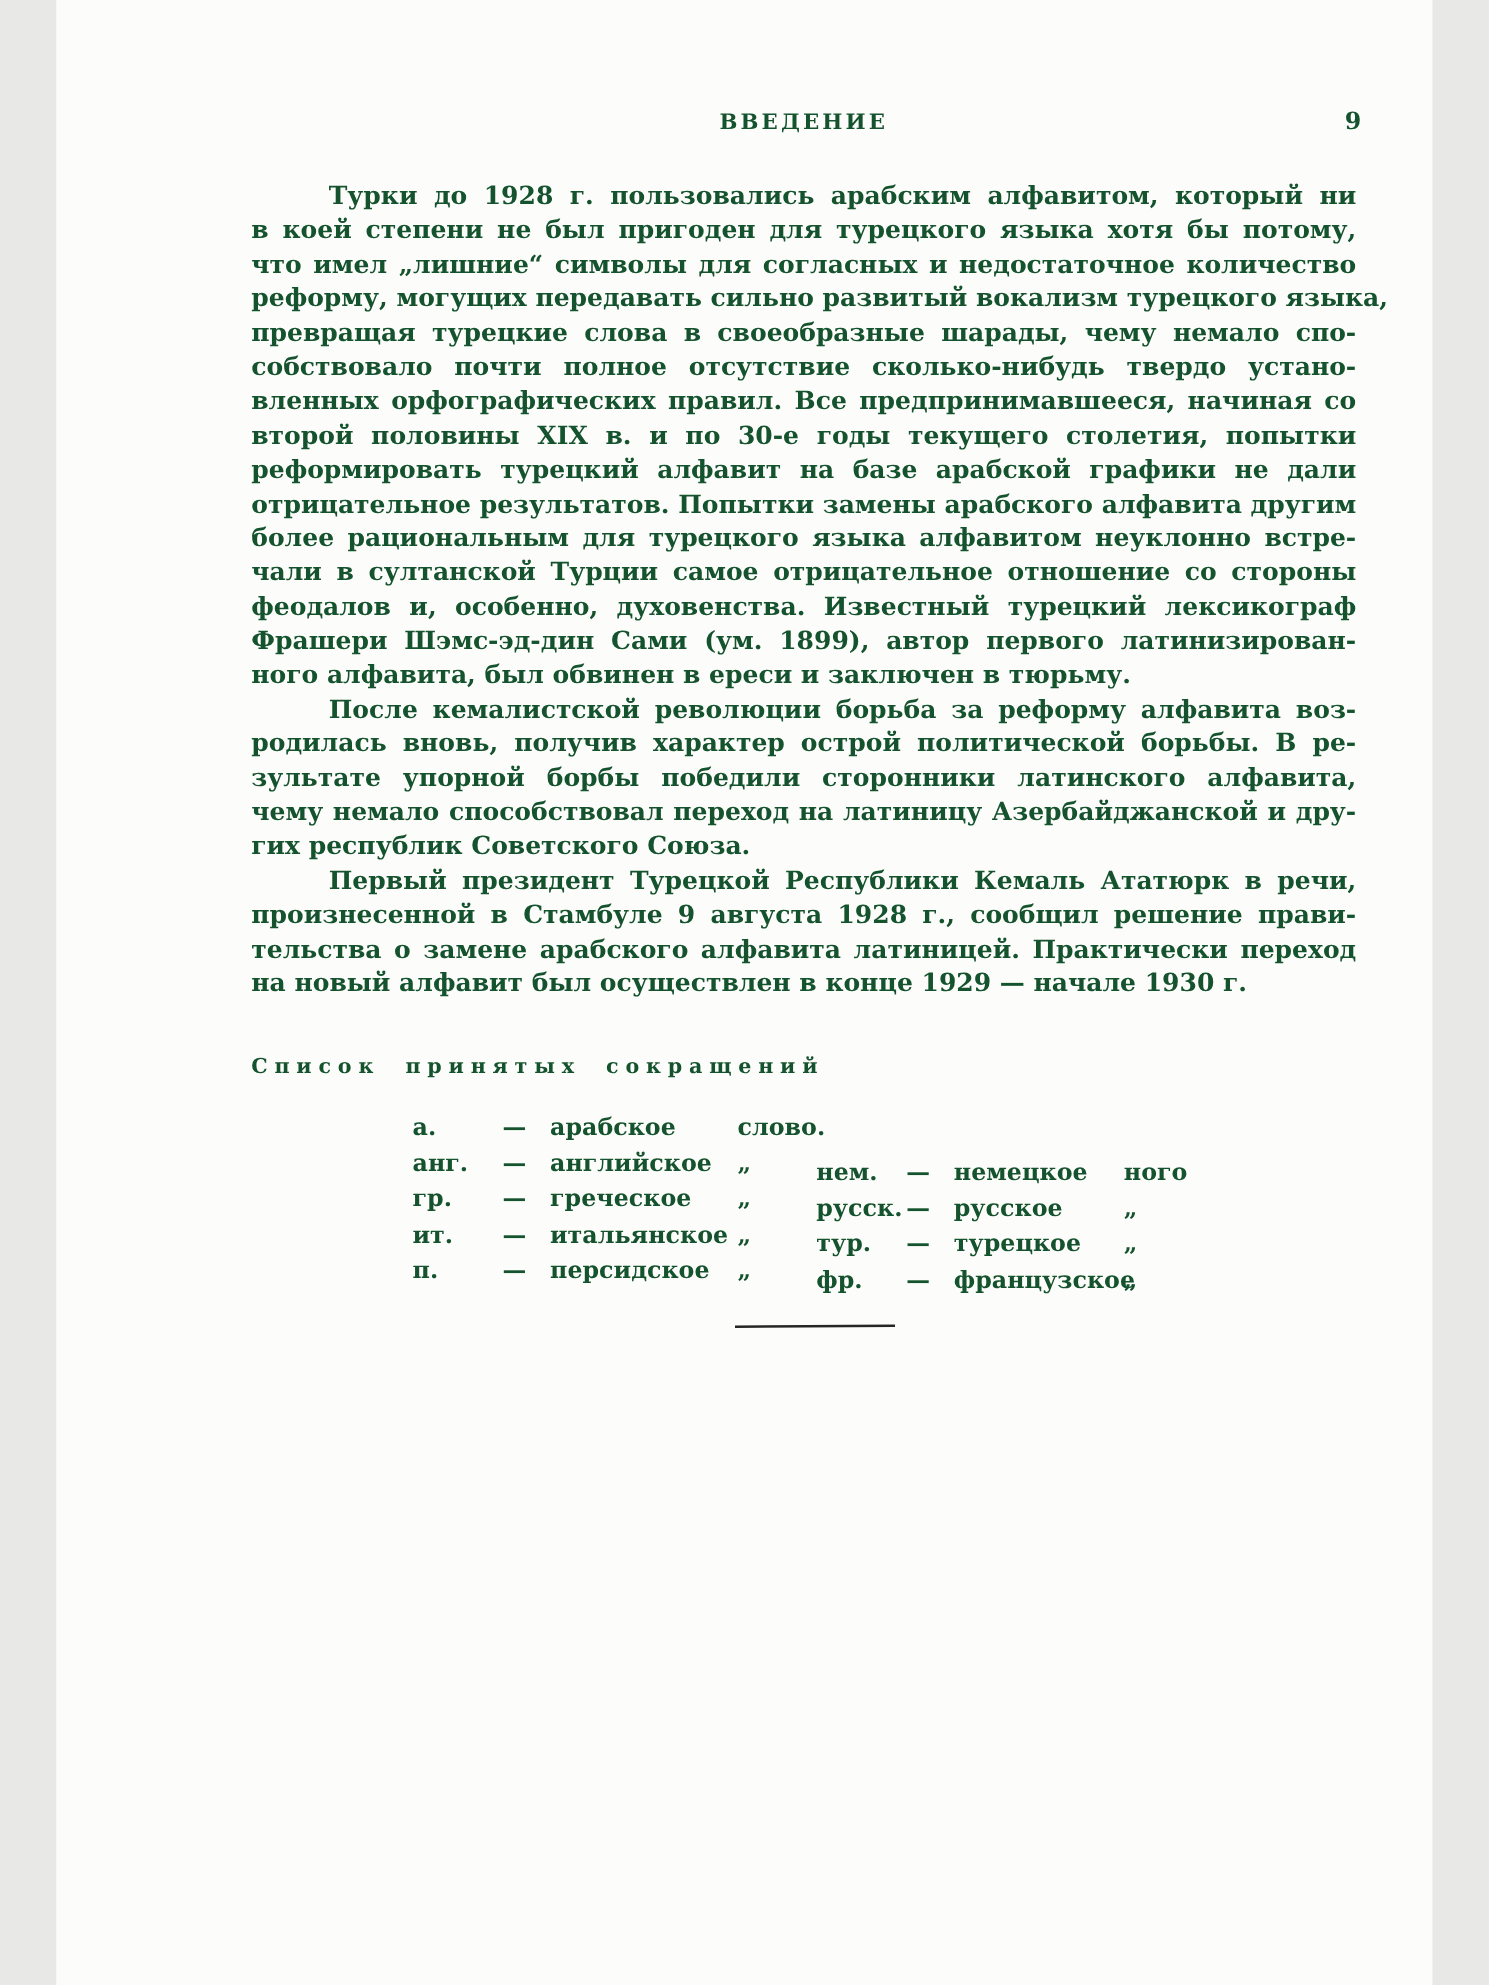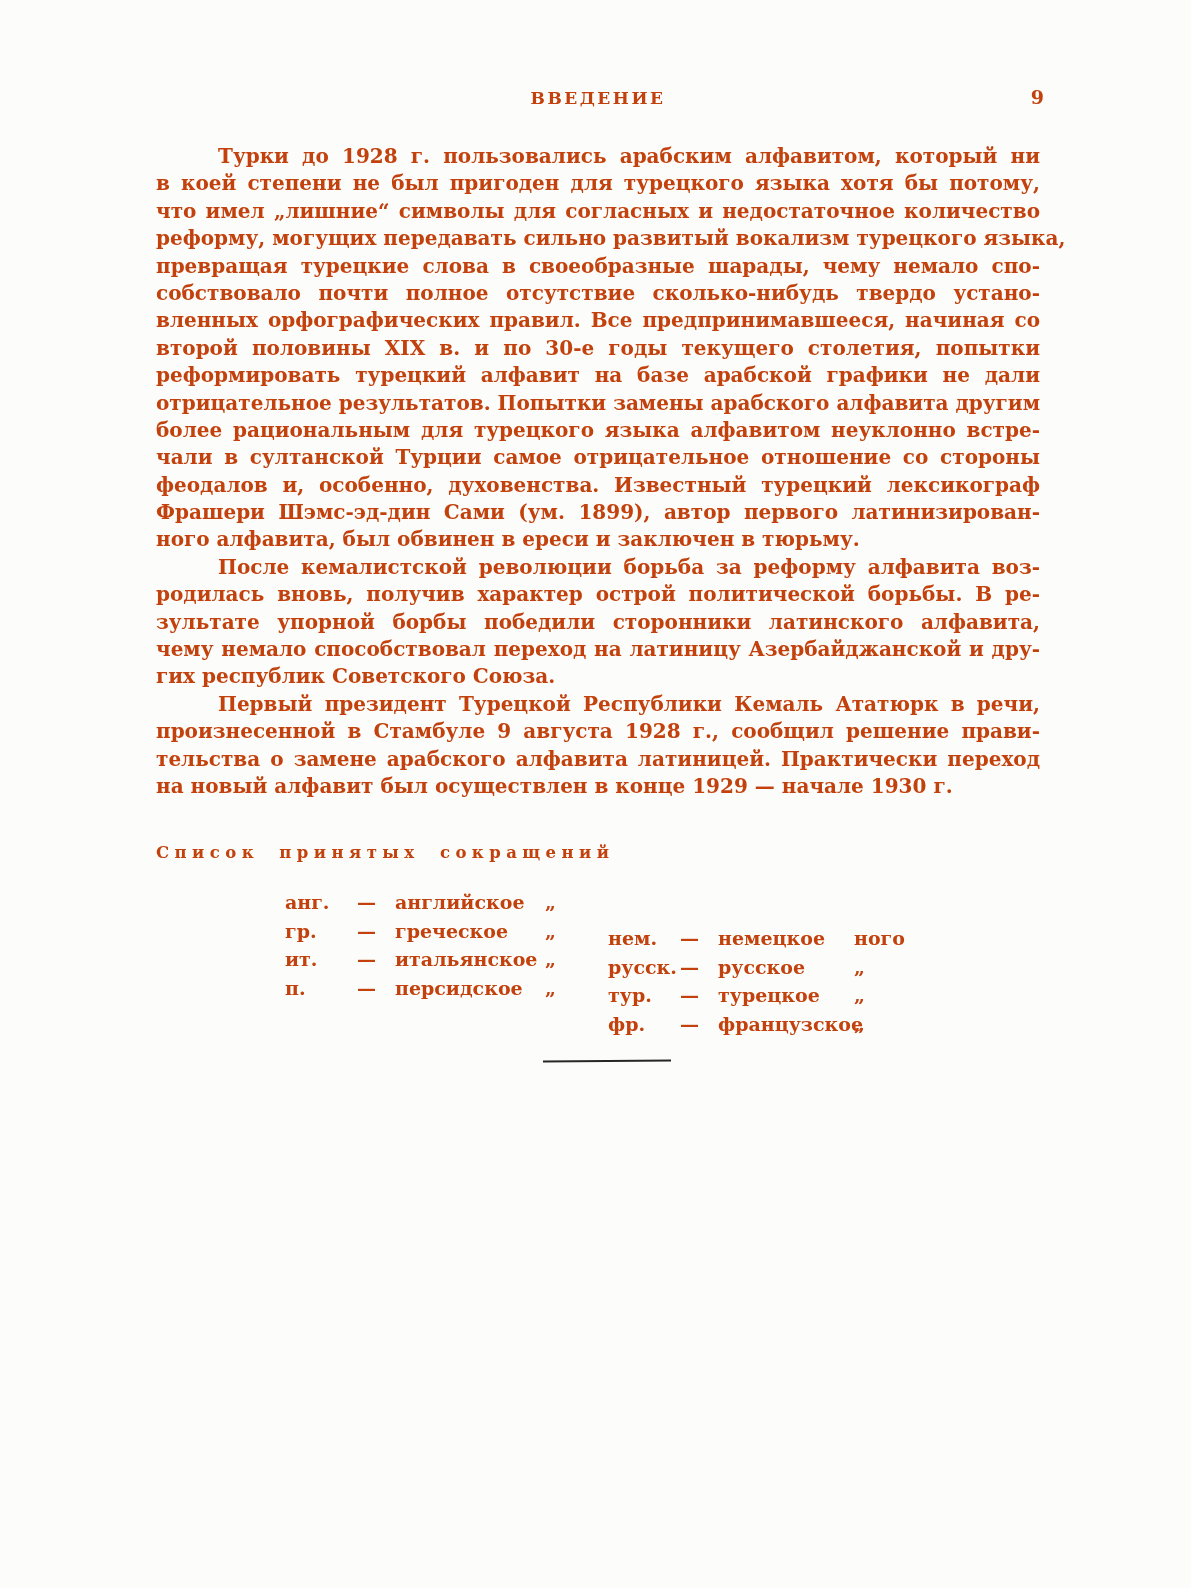--- a/index.html
+++ b/index.html
@@ -1,22 +1,22 @@
 <!DOCTYPE html>
 <html lang="ru"><head>
 <meta charset="utf-8">
 <title>Scanned book page</title>
 <style>
   html,body{margin:0;padding:0;background:#e8e8e6;}
   .page{
     position:relative;
-    width:1191px;height:1588px;
+    width:1101px;height:1588px;
     margin:0 auto;
     background:#fcfcfa;
-    color:#c2410c;
+    color:#14532d;
     font-family:"DejaVu Serif", serif;
     font-weight:700;
     overflow:hidden;
   }
   
   .running-head{position:absolute;left:156px;top:88px;width:884px;height:26px;}
   .head-title{
     display:block;text-align:center;
     font-size:17px;letter-spacing:2.5px;
   }
@@ -112,20 +112,23 @@
       <div class="line">тельства о замене арабского алфавита латиницей. Практически переход</div>
       <div class="line last">на новый алфавит был осуществлен в конце 1929 — начале 1930 г.</div>
     </div>
   </main>
 
   <h2 class="abbrev-heading" style="margin:0;font-size:16.5px;">Список принятых сокращений</h2>
 
   <section class="abbrev-cols">
     <div class="abbrev-col left">
       <div class="abbrev-row">
+        <span class="ab">а.</span><span class="dash">—</span><span class="term">арабское</span><span class="suffix">слово.</span>
+      </div>
+      <div class="abbrev-row">
         <span class="ab">анг.</span><span class="dash">—</span><span class="term">английское</span><span class="suffix">„</span>
       </div>
       <div class="abbrev-row">
         <span class="ab">гр.</span><span class="dash">—</span><span class="term">греческое</span><span class="suffix">„</span>
       </div>
       <div class="abbrev-row">
         <span class="ab">ит.</span><span class="dash">—</span><span class="term">итальянское</span><span class="suffix">„</span>
       </div>
       <div class="abbrev-row">
         <span class="ab">п.</span><span class="dash">—</span><span class="term">персидское</span><span class="suffix">„</span>

